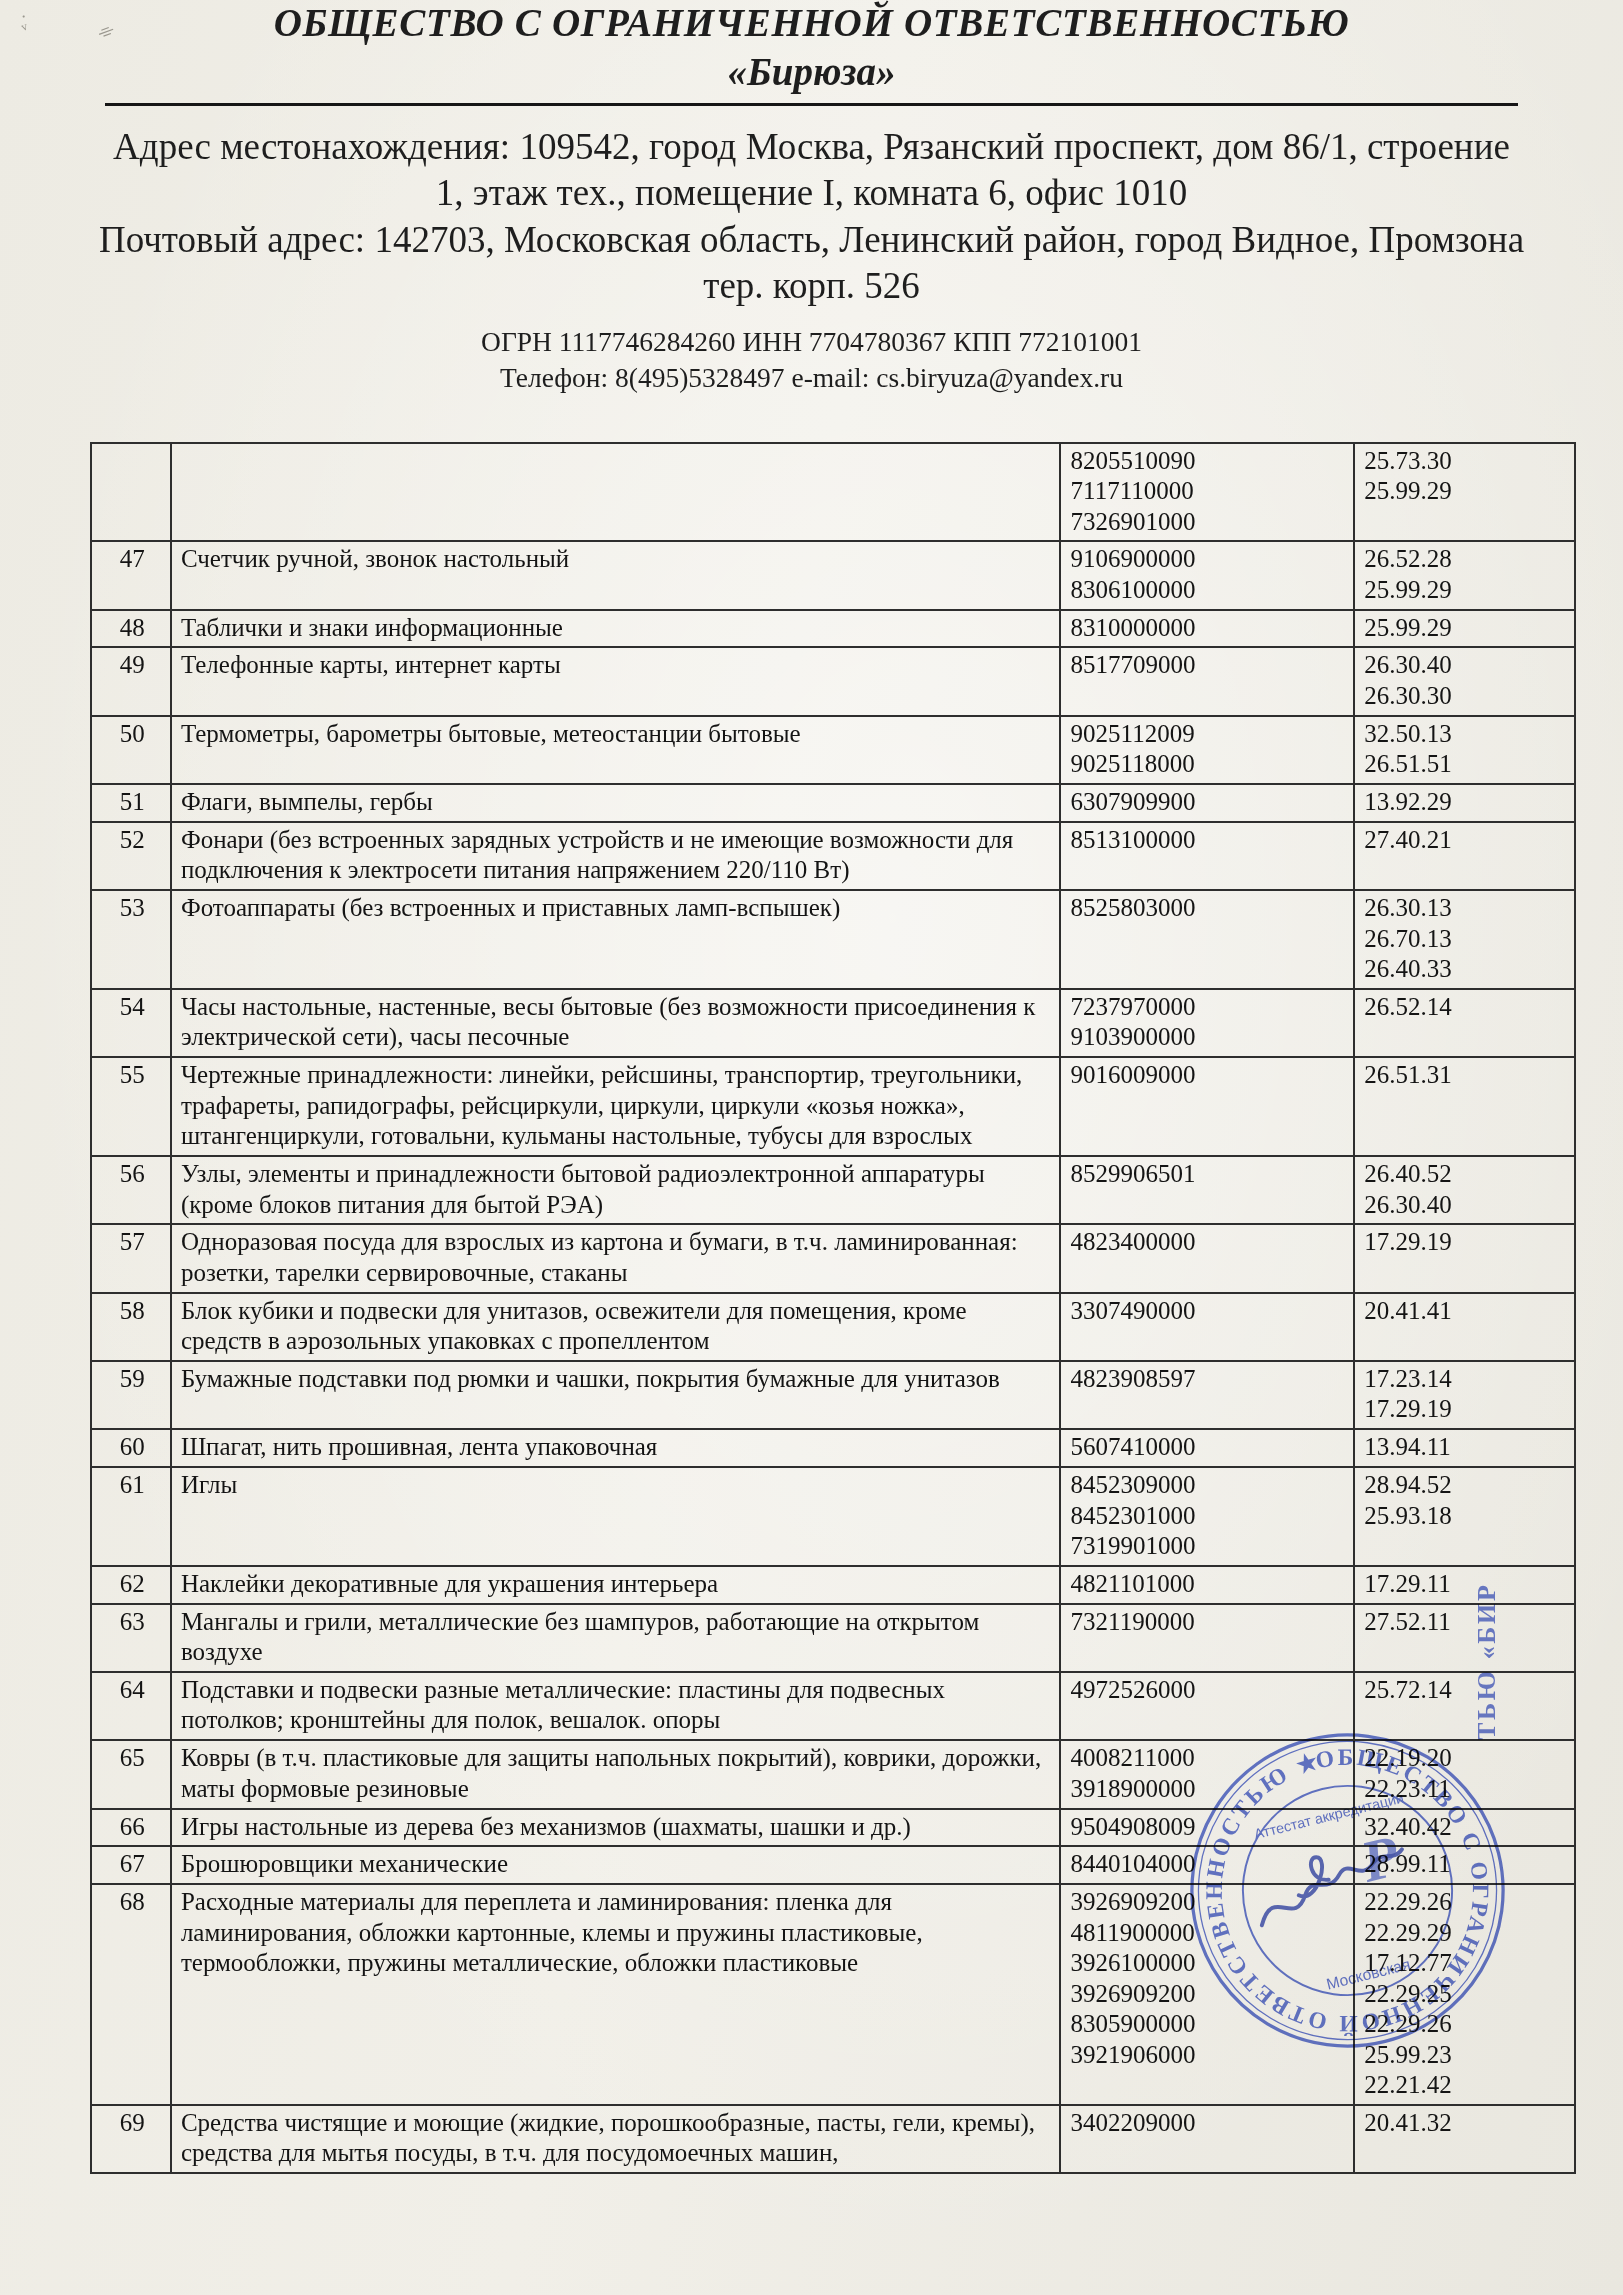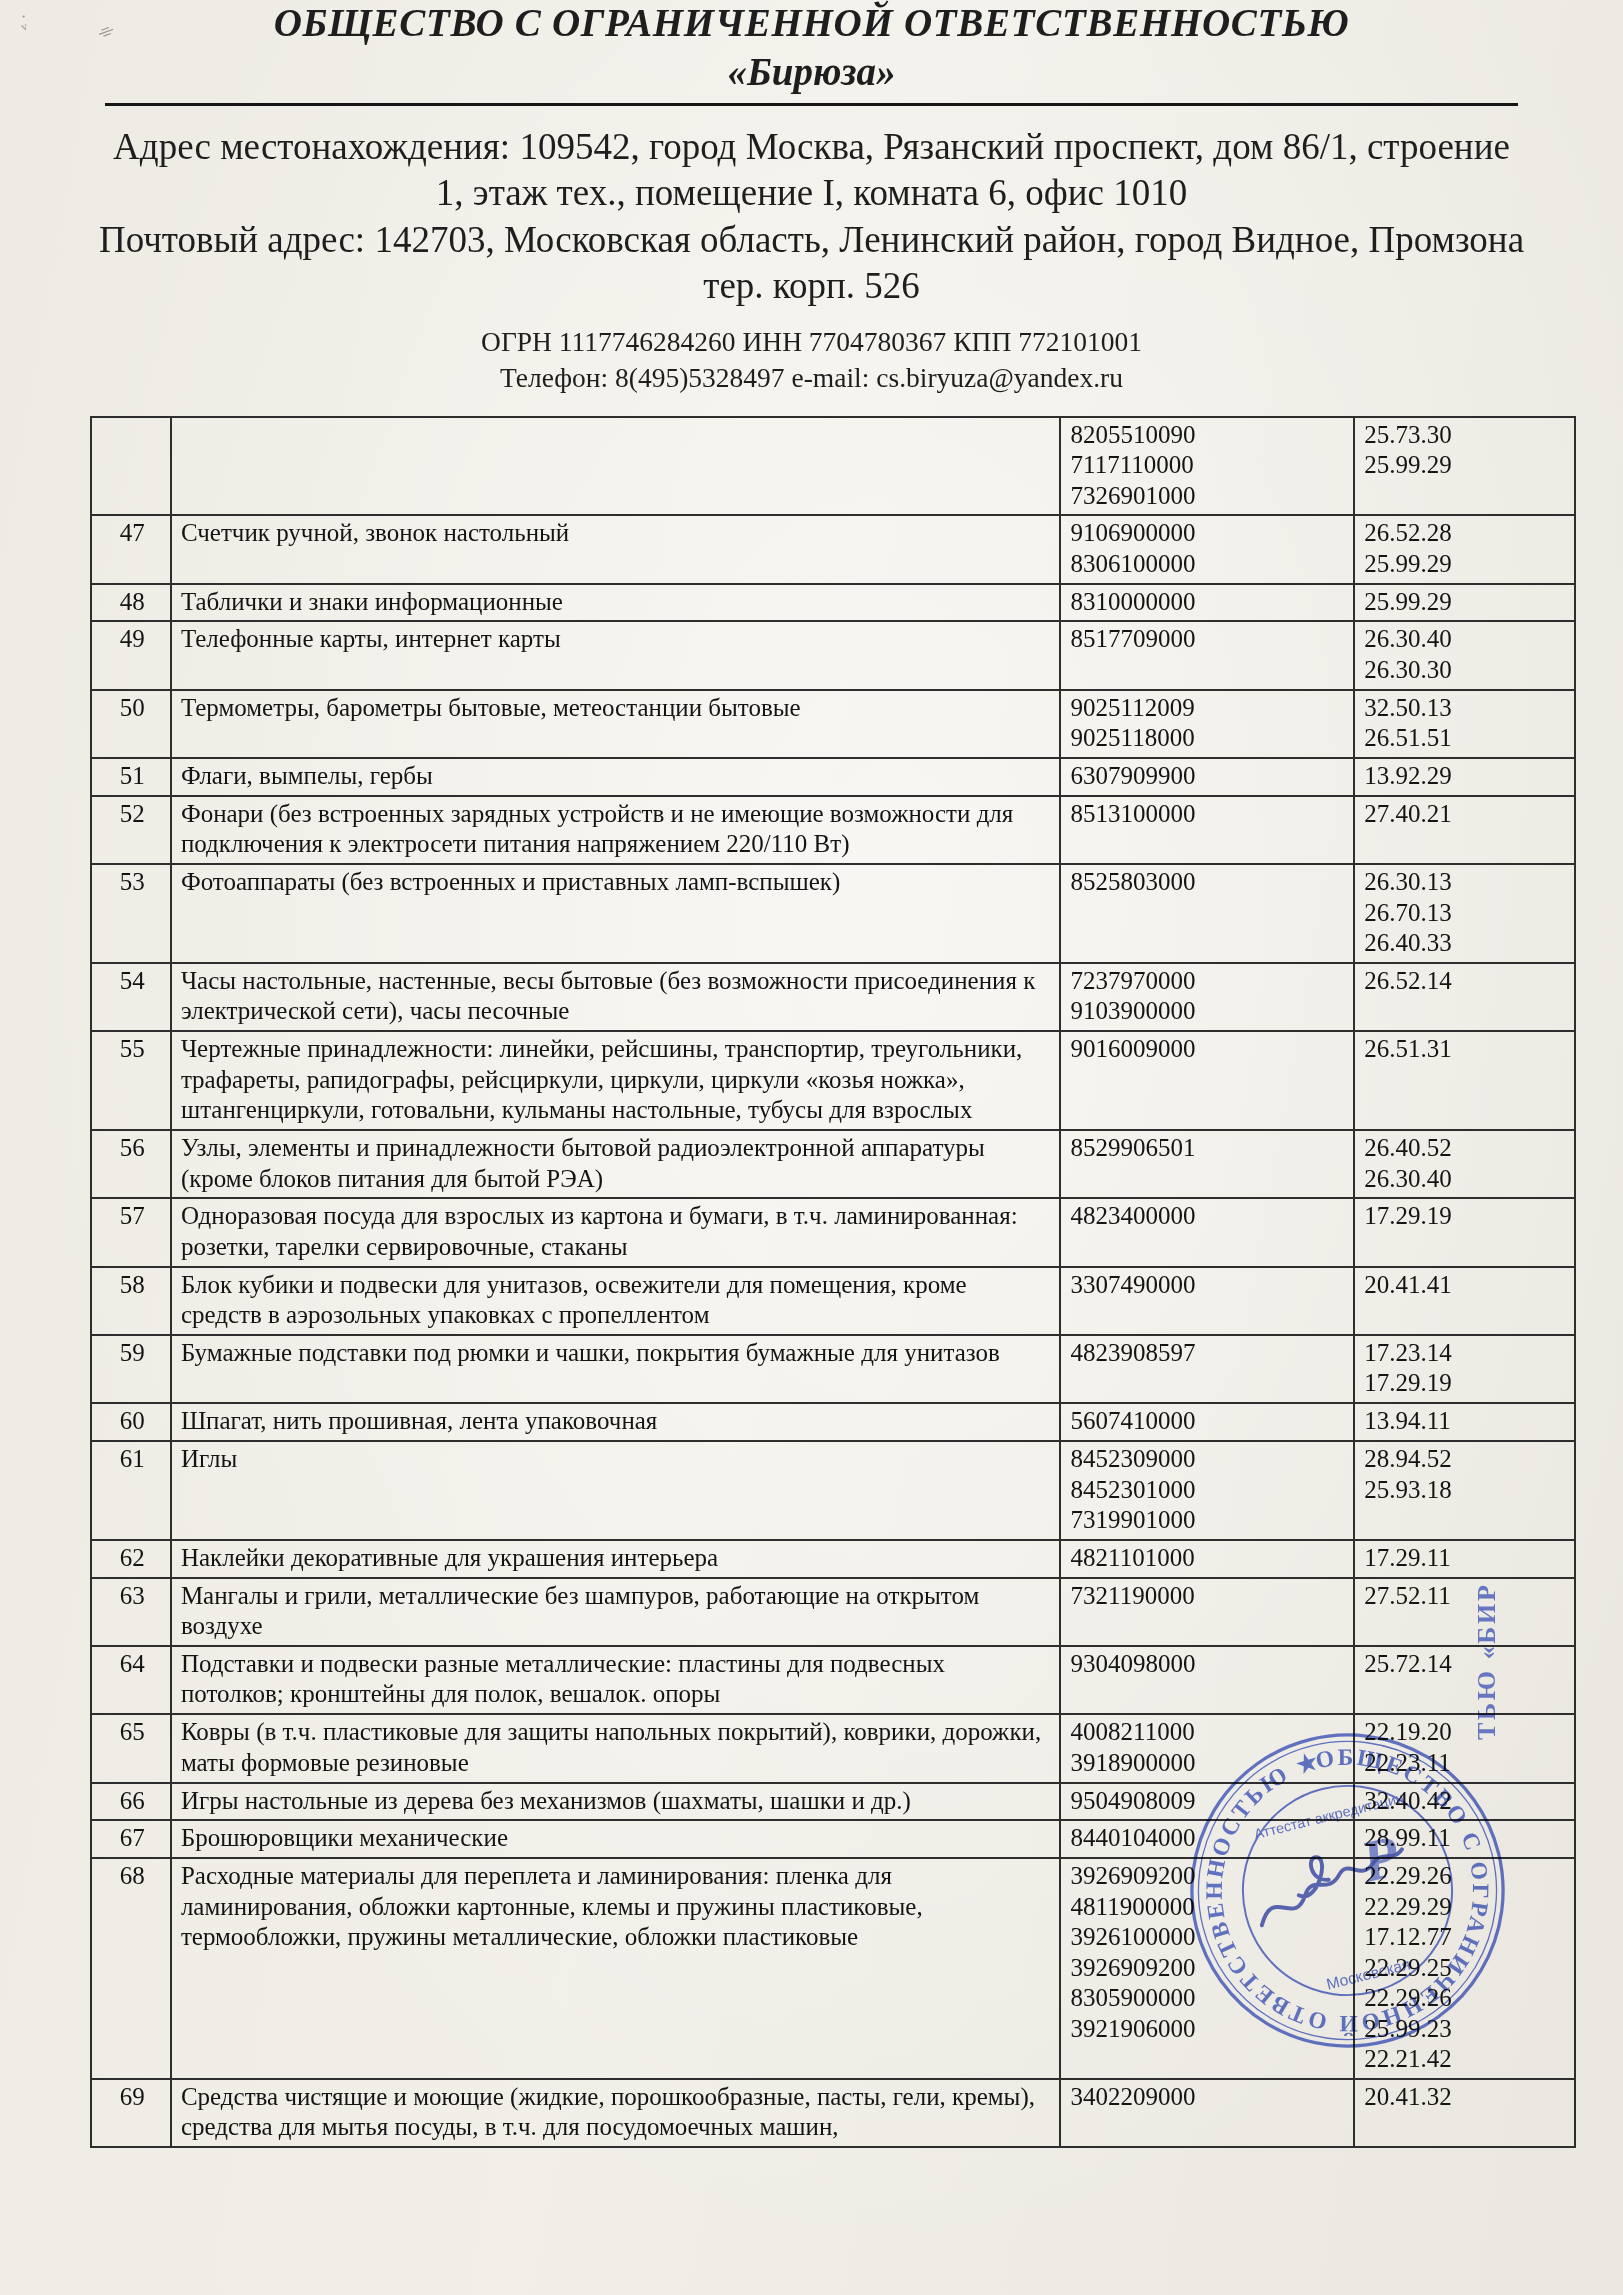--- a/index.html
+++ b/index.html
@@ -22,21 +22,21 @@
     letter-spacing:0.7px;
   }
   .org-sub { font-size:39px; font-weight:bold; font-style:italic; margin-top:3.9px; }
   .rule {
     width:1413px; margin:9.2px auto 0 auto;
     border-bottom:3.3px solid #161616;
   }
   .addr-block { margin:18px auto 0 auto; width:1426px; text-align:center; font-size:37px; line-height:1.25; }
   .reg-block { margin:15px auto 0 auto; width:1426px; text-align:center; font-size:27.5px; line-height:1.3; }
   table.goods {
-    margin:20px 0 0 90px;
+    margin:46px 0 0 90px;
     width:1414px;
     border-collapse:collapse;
     table-layout:fixed;
   }
   table.goods td {
     border:2px solid #2e2e2e;
     vertical-align:top;
     font-size:25px;
     line-height:1.22;
     padding:2px 6.5px 3.3px 9.2px;
@@ -208,21 +208,21 @@
         </tr>
         <tr>
           <td class="c-num">63</td>
           <td class="c-desc">Мангалы и грили, металлические без шампуров, работающие на открытом воздухе</td>
           <td class="c-code">7321190000</td>
           <td class="c-class">27.52.11</td>
         </tr>
         <tr>
           <td class="c-num">64</td>
           <td class="c-desc">Подставки и подвески разные металлические: пластины для подвесных потолков; кронштейны для полок, вешалок. опоры</td>
-          <td class="c-code">9304098000</td>
+          <td class="c-code">4972526000</td>
           <td class="c-class">25.72.14</td>
         </tr>
         <tr>
           <td class="c-num">65</td>
           <td class="c-desc">Ковры (в т.ч. пластиковые для защиты напольных покрытий), коврики, дорожки, маты формовые резиновые</td>
           <td class="c-code">4008211000
 3918900000</td>
           <td class="c-class">22.19.20
 22.23.11</td>
         </tr>

